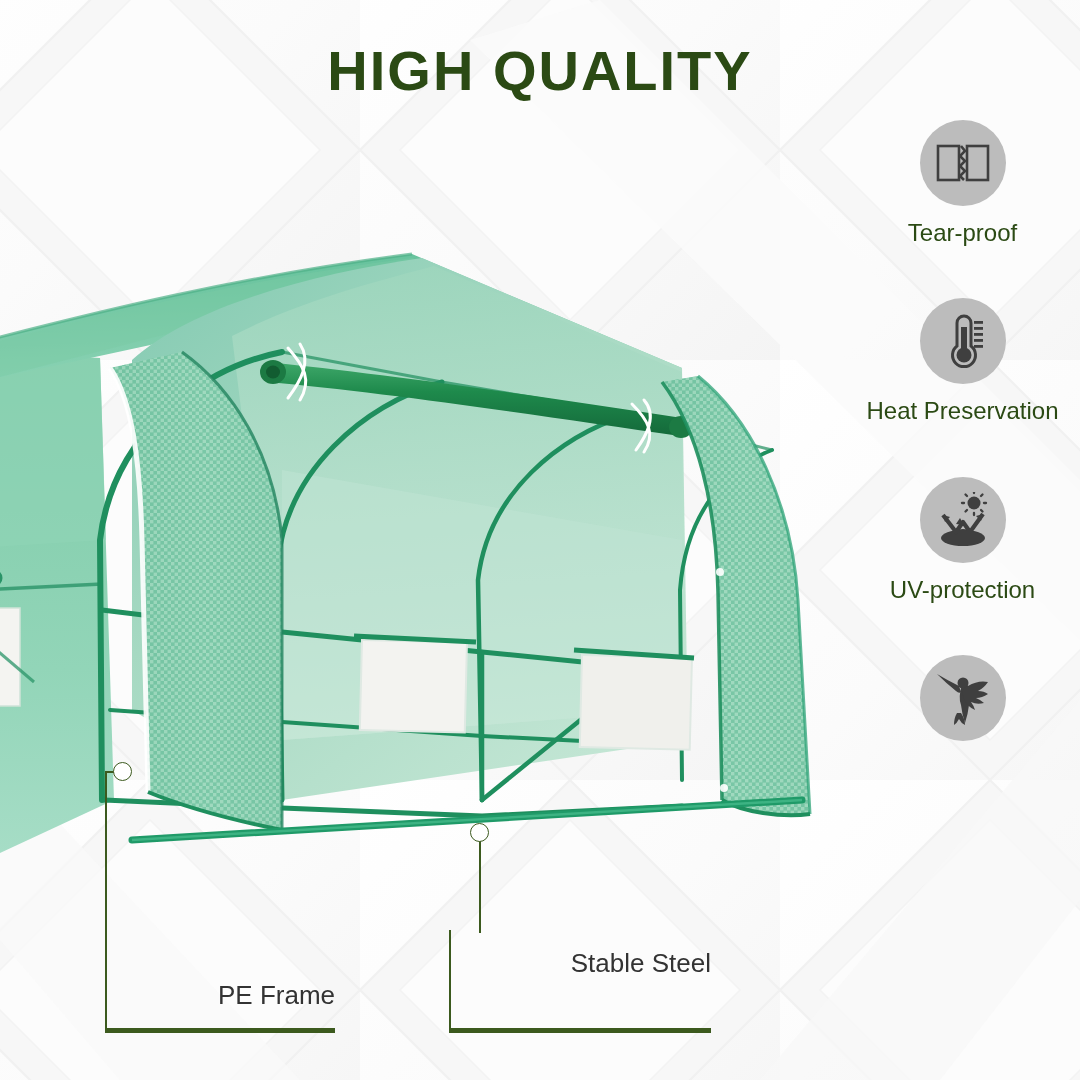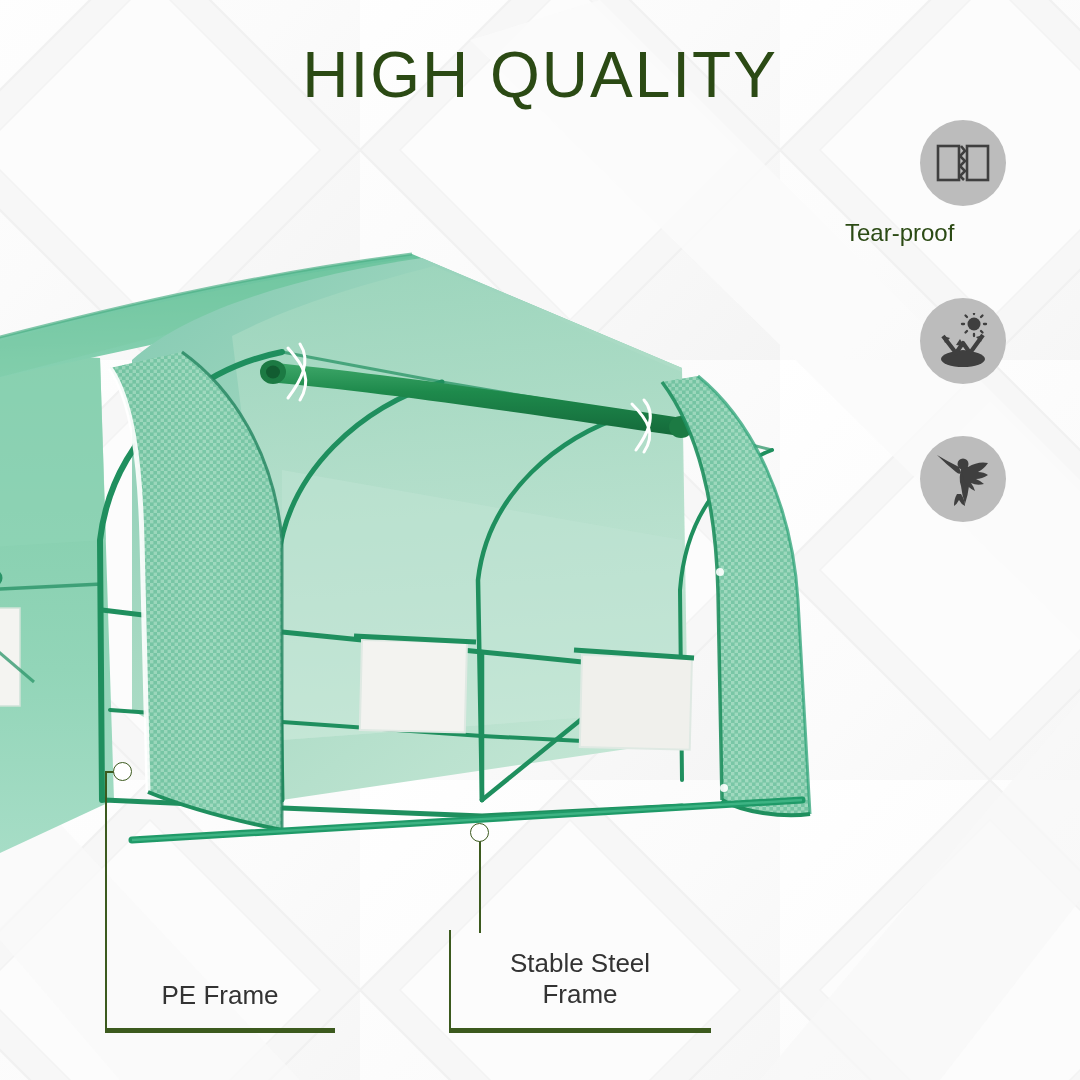--- a/index.html
+++ b/index.html
@@ -14,22 +14,22 @@
   
   #bg-pattern { position:absolute; inset:0; z-index:0; }
   #bg-pattern svg { display:block; width:1080px; height:1080px; }
 
   
   #title {
     position:absolute;
     top:38px; left:0; width:1080px;
     text-align:center;
     z-index:40;
-    font-size:64px;
-    font-weight:normal;
+    font-size:56px;
+    font-weight:bold;
     letter-spacing:2px;
     color:#2b4a14;
     font-family:"Liberation Sans", sans-serif;
   }
 
   
   #product-photo {
     position:absolute;
     left:-18px; top:240px;
     width:880px; height:640px;
@@ -40,21 +40,21 @@
   
   #feature-list {
     position:absolute;
     right:0; top:120px;
     width:235px;
     z-index:30;
   }
   .feature {
     width:235px;
     margin-bottom:52px;
-    text-align:left;
+    text-align:center;
   }
   .feature-icon-wrap {
     width:86px; height:86px;
     margin:0 auto 14px auto;
     border-radius:50%;
     background:#bcbcbc;
     display:flex;
     align-items:center;
     justify-content:center;
   }
@@ -100,21 +100,21 @@
   .callout-uline {
     position:absolute;
     left:0; bottom:0;
     height:5px;
     background:#3c5a1e;
   }
   .callout-text {
     font-size:26px;
     color:#333333;
     line-height:1.18;
-    text-align:center;
+    text-align:right;
   }
 </style>
 </head>
 <body>
 
 <div id="bg-pattern">
   <svg viewBox="0 0 1080 1080" xmlns="http://www.w3.org/2000/svg">
     <defs>
       <linearGradient id="bgg" x1="0" y1="0" x2="1" y2="1">
         <stop offset="0%" stop-color="#ffffff"></stop>
@@ -293,37 +293,53 @@
 </div>
 
 <div class="callout-marker" style="left:470px; top:823px;"></div>
 <div class="callout-stem" style="left:479px; top:832px; height:101px;"></div>
 
 <div class="callout-box" style="left:449px; top:930px; width:262px; height:103px;">
   <div class="callout-vline" style="height:103px;"></div>
   <div class="callout-uline" style="width:262px;"></div>
   <div class="callout-text" style="position:absolute; left:0; top:18px; width:262px;">
     <div>Stable Steel</div>
-    <div>Frame</div>
   </div>
 </div>
 
 <div id="feature-list">
 
   <div class="feature">
     <div class="feature-icon-wrap">
       <svg width="56" height="46" viewBox="0 0 56 46" xmlns="http://www.w3.org/2000/svg">
         <rect x="3" y="6" width="21" height="34" fill="none" stroke="#3f3f3f" stroke-width="2.6"></rect>
         <rect x="32" y="6" width="21" height="34" fill="none" stroke="#3f3f3f" stroke-width="2.6"></rect>
         <path d="M26 6 L30 11 L25 16 L30 21 L25 26 L30 31 L25 36 L29 40" fill="none" stroke="#3f3f3f" stroke-width="2.6" stroke-linejoin="miter"></path>
       </svg>
     </div>
     <div class="feature-label">Tear-proof</div>
   </div>
 
+  <div class="feature">
+    <div class="feature-icon-wrap">
+      <svg width="48" height="56" viewBox="0 0 48 56" xmlns="http://www.w3.org/2000/svg">
+        <path d="M18 10 a7 7 0 0 1 14 0 L32 33 a11.5 11.5 0 1 1 -14 0 Z" fill="none" stroke="#3f3f3f" stroke-width="3"></path>
+        <circle cx="25" cy="42" r="7.5" fill="#3f3f3f"></circle>
+        <rect x="22" y="14" width="6" height="26" fill="#3f3f3f"></rect>
+        <g fill="#3f3f3f">
+          <rect x="35" y="8" width="9" height="2.8"></rect>
+          <rect x="35" y="14" width="9" height="2.8"></rect>
+          <rect x="35" y="20" width="9" height="2.8"></rect>
+          <rect x="35" y="26" width="9" height="2.8"></rect>
+          <rect x="35" y="32" width="9" height="2.8"></rect>
+        </g>
+      </svg>
+    </div>
+    <div class="feature-label">Heat Preservation</div>
+  </div>
 
   <div class="feature">
     <div class="feature-icon-wrap">
       <svg width="62" height="56" viewBox="0 0 62 56" xmlns="http://www.w3.org/2000/svg">
 
         <circle cx="42" cy="11" r="6.5" fill="#3f3f3f"></circle>
         <g stroke="#3f3f3f" stroke-width="2.3" stroke-linecap="round">
           <path d="M42 1 L42 -1"></path>
           <path d="M42 21 L42 23"></path>
           <path d="M32 11 L30 11"></path>
@@ -336,20 +352,21 @@
 
         <ellipse cx="31" cy="46" rx="22" ry="8" fill="#3f3f3f"></ellipse>
         <path d="M12 44 Q31 30 50 44" fill="#3f3f3f"></path>
 
         <path d="M11 23 L24 40 L31 30 L38 40 L51 22" fill="none" stroke="#3f3f3f" stroke-width="4.2" stroke-linejoin="round"></path>
         <polygon points="11,23 18,25 13,30" fill="#3f3f3f"></polygon>
         <polygon points="51,22 44,24 49,29" fill="#3f3f3f"></polygon>
         <polygon points="28,26 24,32 32,33" fill="#3f3f3f"></polygon>
       </svg>
     </div>
+    <div class="feature-label">UV-protection</div>
   </div>
 
   <div class="feature">
     <div class="feature-icon-wrap">
       <svg width="62" height="58" viewBox="0 0 62 58" xmlns="http://www.w3.org/2000/svg">
 
         <path d="M30 16 q6 -2 8 4 q2 8 -1 16 q-1 9 -4 18 q-3 -9 -4 -18 q-3 -8 1 -20 Z" fill="#3f3f3f"></path>
 
         <circle cx="31" cy="14" r="5.5" fill="#3f3f3f"></circle>
 

